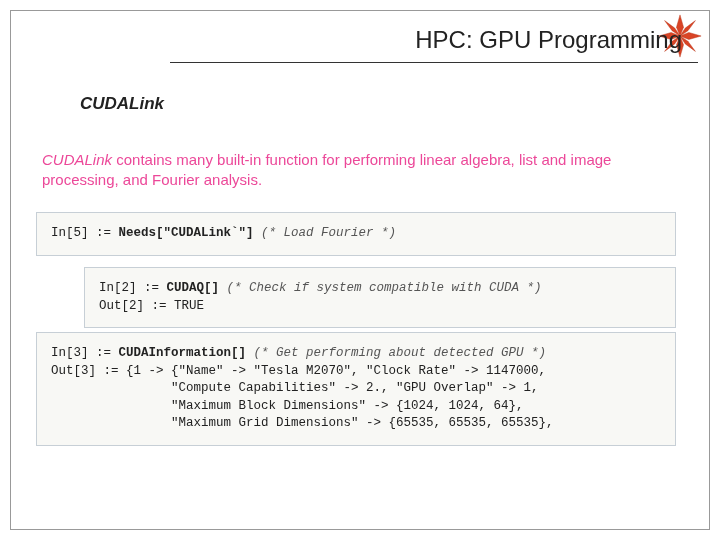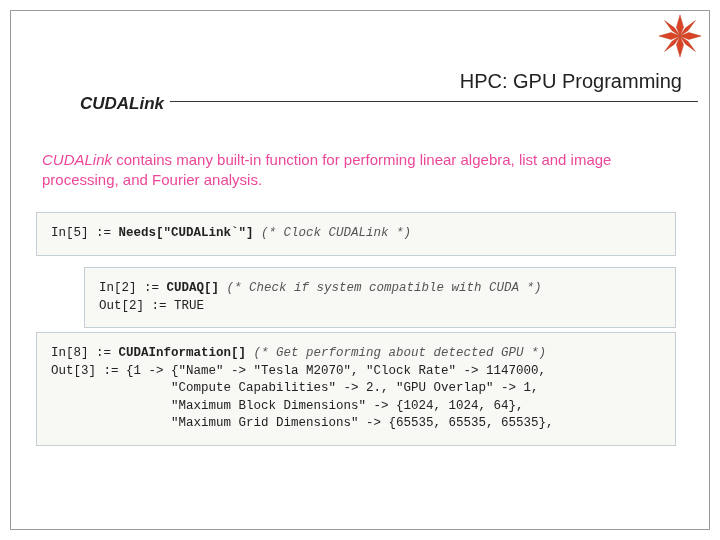--- a/index.html
+++ b/index.html
@@ -20,26 +20,25 @@
     border: 1px solid #999;
   }
   .header-area {
     position: absolute;
     top: 26px;
     right: 26px;
     left: 170px;
     text-align: right;
   }
   .title {
-    font-size: 20px;
+    font-size: 24px;
     color: #222;
     font-weight: normal;
     padding-right: 12px;
     padding-bottom: 4px;
-    margin-top: 44px;
   }
   .title-underline {
     height: 1px;
     background: #333;
     margin-top: 4px;
     margin-right: -4px;
   }
   .logo {
     position: absolute;
     top: 14px;
@@ -109,22 +108,22 @@
   <div class="title">HPC: GPU Programming</div>
   <div class="title-underline"></div>
 </div>
 
 <div class="subtitle">CUDALink</div>
 
 <div class="body-text">
   <span class="em">CUDALink</span><span> contains many built-in function for performing linear algebra, list and image processing, and Fourier analysis.</span>
 </div>
 
-<div class="code-block b1"><span>In[5] := </span><span class="bold">Needs["CUDALink`"]</span><span class="comment"> (* Clock CUDALink *)</span></div>
+<div class="code-block b1"><span>In[5] := </span><span class="bold">Needs["CUDALink`"]</span><span class="comment"> (* Load Fourier *)</span></div>
 
 <div class="code-block b2"><span>In[2] := </span><span class="bold">CUDAQ[]</span><span class="comment"> (* Check if system compatible with CUDA *)</span>
 <span>Out[2] := TRUE</span></div>
 
-<div class="code-block b3"><span>In[8] := </span><span class="bold">CUDAInformation[]</span><span class="comment"> (* Get performing about detected GPU *)</span>
+<div class="code-block b3"><span>In[3] := </span><span class="bold">CUDAInformation[]</span><span class="comment"> (* Get performing about detected GPU *)</span>
 <span>Out[3] := {1 -&gt; {"Name" -&gt; "Tesla M2070", "Clock Rate" -&gt; 1147000,</span>
 <span>                "Compute Capabilities" -&gt; 2., "GPU Overlap" -&gt; 1,</span>
 <span>                "Maximum Block Dimensions" -&gt; {1024, 1024, 64},</span>
 <span>                "Maximum Grid Dimensions" -&gt; {65535, 65535, 65535},</span></div>
 
 </body></html>

